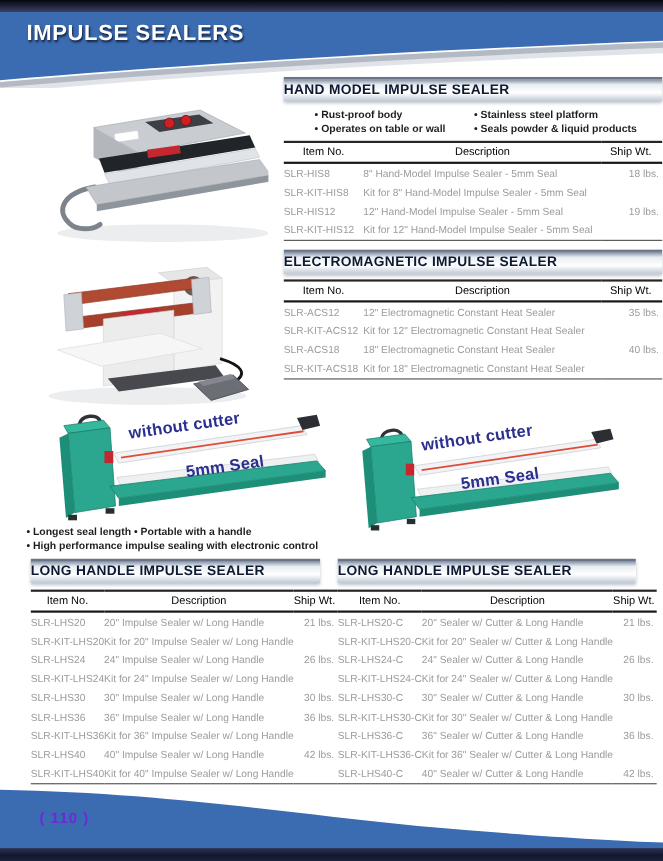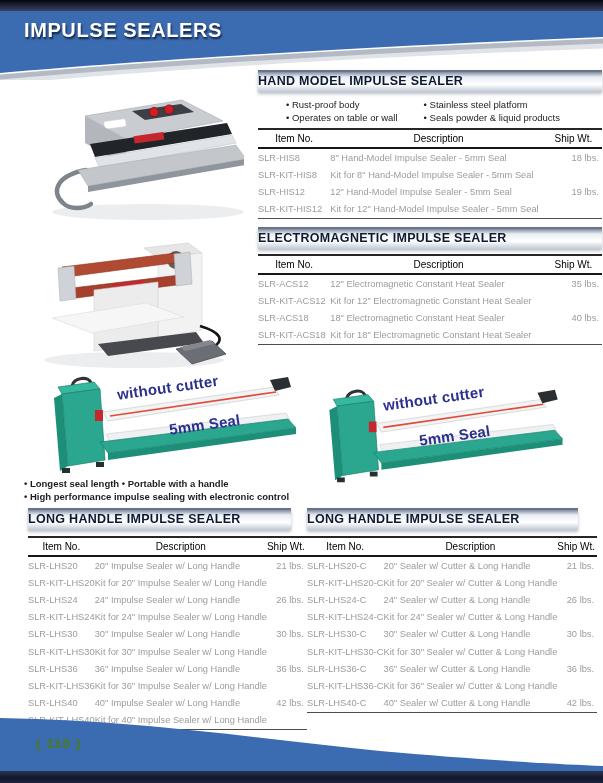--- a/index.html
+++ b/index.html
@@ -6,30 +6,30 @@
   body{width:603px;height:783px;background:#fff;font-family:"Liberation Sans",sans-serif;overflow:hidden;position:relative;}
   .abs{position:absolute;}
 
   
   .hdr-svg{position:absolute;top:0;left:0;}
   .hdr-title{position:absolute;left:24px;top:19px;color:#fff;font-size:20px;font-weight:bold;letter-spacing:.6px;
              text-shadow:1px 2px 2px rgba(5,10,25,.75);}
   .ftr-svg{position:absolute;left:0;top:713px;}
   .ftr-bar{position:absolute;left:0;top:771px;width:603px;height:12px;
            background:linear-gradient(180deg,#2b3352 0,#12172b 55%,#1c2340 100%);}
-  .page-num{position:absolute;left:36px;top:736px;color:#4d7c0f;font-size:13.5px;font-weight:bold;letter-spacing:1px;}
+  .page-num{position:absolute;left:36px;top:736px;color:#6d28d9;font-size:13.5px;font-weight:bold;letter-spacing:1px;}
 
   
   .band{height:20px;line-height:19px;text-align:left;font-weight:bold;font-size:12.5px;letter-spacing:.3px;
         color:#0d1831;background:linear-gradient(180deg,#7f8b9d 0,#e9eef4 25%,#ffffff 62%,#bec8d4 100%);
         border-top:2px solid #69748a;box-shadow:0 2px 3px rgba(105,115,135,.45);
         text-shadow:0 1px 0 rgba(255,255,255,.85);}
 
   
-  .blt{font-size:9.5px;font-weight:400;color:#1d1d1d;line-height:13px;white-space:nowrap;}
+  .blt{font-size:9.5px;font-weight:700;color:#1d1d1d;line-height:13px;white-space:nowrap;}
   .bul2{display:flex;gap:26px;}
 
   
   table.spec{width:100%;border-collapse:collapse;border-bottom:1px solid #4c4c4c;}
   table.spec thead th{font-size:10px;font-weight:normal;color:#000;padding:3px 0;
         border-top:2px solid #262626;border-bottom:2px solid #171717;text-align:center;white-space:nowrap;}
   table.spec thead th.c-wt{text-align:center;padding-right:2px;}
   table.spec td{font-size:9.3px;color:#9c9c9c;padding:3.6px 0;white-space:nowrap;}
   table.spec td.t-wt{text-align:right;padding-right:3px;}
   .tbl-top .c-item{width:21%;} .tbl-top .c-desc{width:63%;} .tbl-top .c-wt{width:16%;}
@@ -251,25 +251,20 @@
           <td class="t-item">SLR-KIT-LHS24</td>
           <td class="t-desc">Kit for 24" Impulse Sealer w/ Long Handle</td>
           <td class="t-wt"></td>
         </tr>
         <tr>
           <td class="t-item">SLR-LHS30</td>
           <td class="t-desc">30" Impulse Sealer w/ Long Handle</td>
           <td class="t-wt">30 lbs.</td>
         </tr>
         <tr>
-          <td class="t-item">SLR-KIT-LHS30</td>
-          <td class="t-desc">Kit for 30" Impulse Sealer w/ Long Handle</td>
-          <td class="t-wt"></td>
-        </tr>
-        <tr>
           <td class="t-item">SLR-LHS36</td>
           <td class="t-desc">36" Impulse Sealer w/ Long Handle</td>
           <td class="t-wt">36 lbs.</td>
         </tr>
         <tr>
           <td class="t-item">SLR-KIT-LHS36</td>
           <td class="t-desc">Kit for 36" Impulse Sealer w/ Long Handle</td>
           <td class="t-wt"></td>
         </tr>
         <tr>

